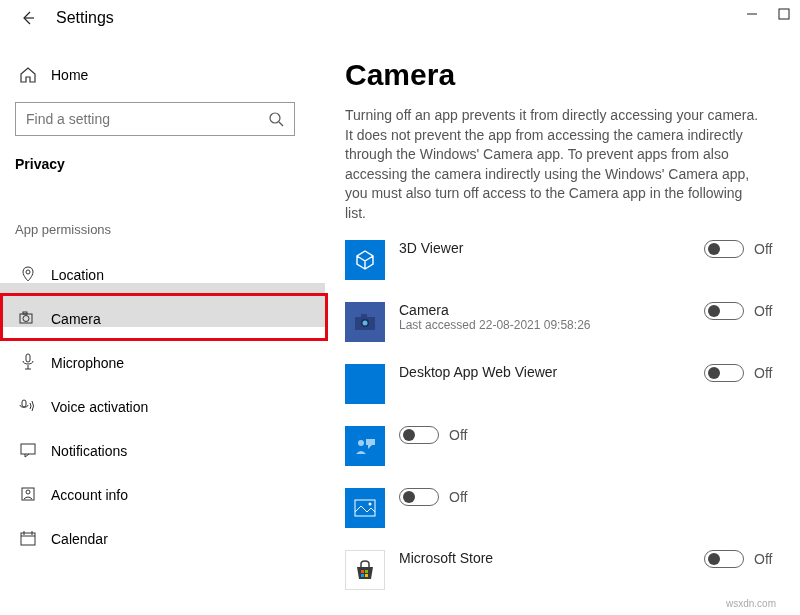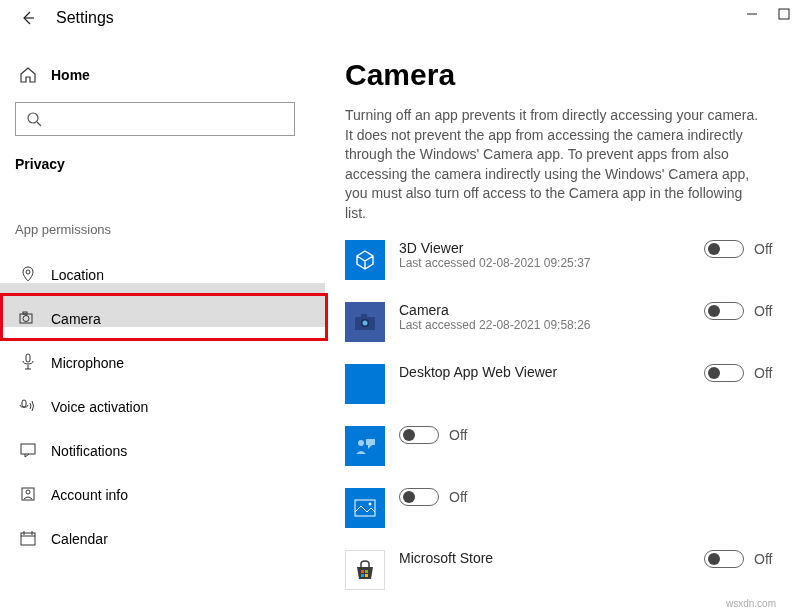--- a/index.html
+++ b/index.html
@@ -4,21 +4,21 @@
   <style>
     * { margin: 0; padding: 0; box-sizing: border-box; font-family: 'Segoe UI', Arial, sans-serif; }
     body { background: #fff; width: 800px; height: 615px; overflow: hidden; position: relative; }
     .titlebar { height: 36px; display: flex; align-items: center; padding: 0 10px; }
     .back-btn { width: 36px; height: 36px; display:flex; align-items:center; justify-content:center; cursor:pointer; }
     .title { font-size: 16px; margin-left: 10px; }
     .win-controls { position: absolute; right: 8px; top: 8px; display: flex; gap: 18px; }
     .win-controls span { width: 14px; height: 14px; display:inline-block; }
     .container { display: flex; height: calc(100% - 36px); }
     .sidebar { width: 325px; padding-left: 15px; padding-top: 30px; }
-    .home-row { display:flex; align-items:center; gap: 14px; margin-bottom: 18px; padding-left: 4px; font-weight: bold; }
+    .home-row { display:flex; align-items:center; gap: 14px; margin-bottom: 18px; padding-left: 4px; }
     .home-row .lbl { font-size: 14px; }
     .search { width: 280px; height: 34px; border: 1px solid #999; display:flex; align-items:center; padding: 0 10px; margin-bottom: 20px; cursor:text; }
     .search input { border:none; flex:1; font-size:14px; outline:none; background:transparent; }
     .section-head { font-weight: 600; font-size: 14px; margin-bottom: 30px; }
     .section-sub { color: #666; font-size: 13px; margin-bottom: 2px; }
     .nav-item { display:flex; align-items:flex-end; gap: 14px; height: 44px; padding-left: 4px; margin-left:-15px; padding-left:19px; cursor:pointer; font-size:14px; }
     .nav-item.selected { background: #ddd; }
     .nav-item .ico { width: 18px; height:18px; display:flex; align-items:center; justify-content:center; }
     .highlight-box { position:absolute; border: 3px solid #e30613; pointer-events:none; }
     .main { flex:1; padding: 22px 20px 0 20px; overflow:hidden; }
@@ -65,20 +65,21 @@
   <div class="sidebar">
     <div class="home-row">
       <span class="ico">
           <svg width="18" height="18" viewBox="0 0 18 18">
             <path d="M2 8 L9 2 L16 8 V16 H11 V11 H7 V16 H2 Z" stroke="#333" stroke-width="1.2" fill="none"></path>
           </svg>
         </span>
       <span class="lbl">Home</span>
     </div>
     <div class="search">
+      <input placeholder="Find a setting" style="">
       <svg width="16" height="16" viewBox="0 0 16 16">
           <circle cx="7" cy="7" r="5" stroke="#555" stroke-width="1.2" fill="none"></circle>
           <line x1="11" y1="11" x2="15" y2="15" stroke="#555" stroke-width="1.2"></line>
         </svg>
     </div>
     <div class="section-head">Privacy</div>
     <div style="height:20px"></div>
     <div class="section-sub">App permissions</div>
 
     <div class="nav-item">
@@ -158,21 +159,20 @@
     <div class="desc">Turning off an app prevents it from directly accessing your camera. It does not prevent the app from accessing the camera indirectly through the Windows' Camera app. To prevent apps from also accessing the camera indirectly using the Windows' Camera app, you must also turn off access to the Camera app in the following list.</div>
 
     <div class="app-row">
       <div class="app-icon">
           <svg width="24" height="24" viewBox="0 0 24 24">
             <path d="M12 3 L20 8 V16 L12 21 L4 16 V8 Z M4 8 L12 13 L20 8 M12 13 V21" stroke="#fff" stroke-width="1.4" fill="none"></path>
           </svg>
         </div>
       <div class="app-info">
         <div class="app-name">3D Viewer</div>
-        <div class="app-sub">Last accessed 02-08-2021 09:25:37</div>
       </div>
       <div class="toggle-wrap">
         <div class="toggle">
             <div class="knob"></div>
           </div>
         <div class="toggle-label">Off</div>
       </div>
     </div>
 
     <div class="app-row">

